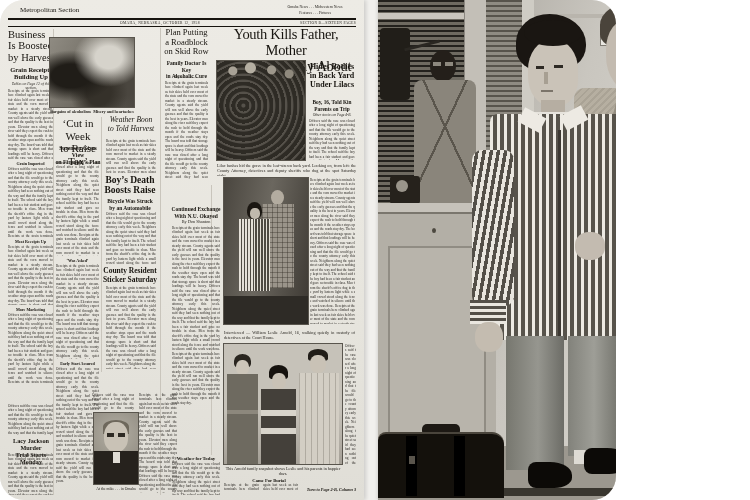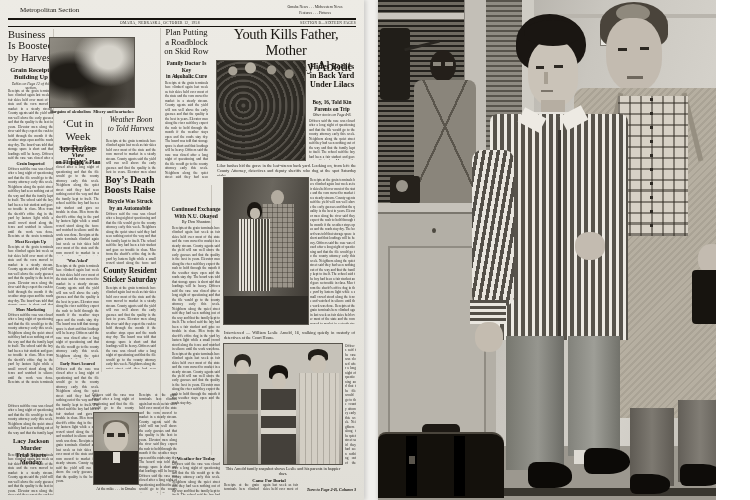--- a/index.html
+++ b/index.html
@@ -1,17 +1,17 @@
 <!DOCTYPE html>
 <html><head>
 <meta charset="utf-8">
 <style>
   html,body{margin:0;padding:0;}
-  .stage{position:relative;width:716px;height:500px;background:#f1f0ed;overflow:hidden;
-         font-family:"Liberation Serif",serif;}
+  .stage{position:relative;width:616px;height:500px;background:#f1f0ed;overflow:hidden;
+         font-family:"Liberation Serif",serif;border-radius:24px;}
   .abs{position:absolute;}
   
   .paper{position:absolute;left:0;top:0;width:364px;height:500px;
          background:linear-gradient(#edebe5,#e7e5de 60%,#e0deD7);
          box-shadow:2px 0 4px rgba(0,0,0,.15);}
   .head{font-family:"Liberation Serif",serif;color:#17140f;white-space:pre-line;text-align:center;}
   .lefthead{text-align:left;}
   .body-col{font-family:"Liberation Serif",serif;font-size:3.4px;line-height:1.32;
             text-align:justify;color:#2a2723;overflow:hidden;}
   .narrow{word-break:break-all;}

